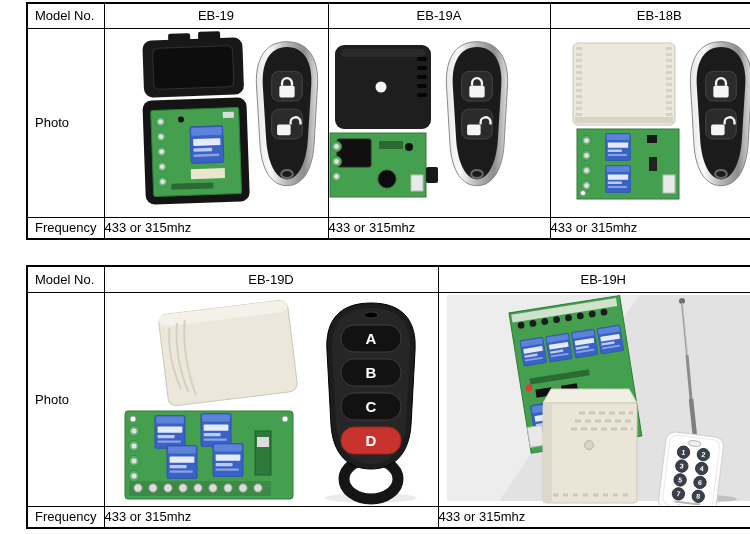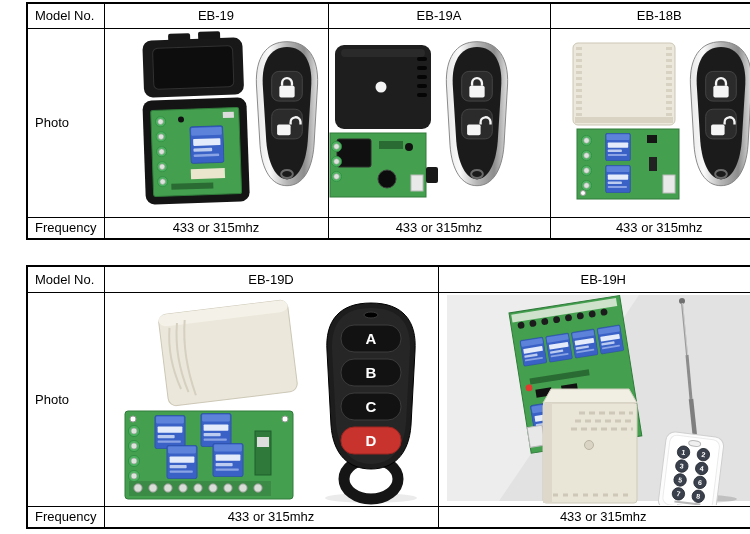--- a/index.html
+++ b/index.html
@@ -10,21 +10,21 @@
   .page{position:relative;width:750px;height:534px;overflow:hidden;background:#fff;margin-left:24px;}
   table.spec{
     position:absolute;left:2px;border-collapse:collapse;table-layout:fixed;
     border:2px solid #000;width:742px;
   }
   #t1{top:2px;}
   #t2{top:265px;}
   td{border:1px solid #000;padding:0;font-size:13px;overflow:hidden;}
   .rowlabel{padding-left:7px;text-align:left;vertical-align:middle;}
   .model-cell{text-align:center;vertical-align:middle;}
-  .freq-cell{text-align:center;vertical-align:middle;}
+  .freq-cell{vertical-align:middle;}
   .photo-cell{vertical-align:middle;background:#fff;}
   .photo-cell svg{display:block;margin:0 auto;}
   #t1 tr.hdr{height:25px;}
   #t1 tr.photo{height:189px;}
   #t1 tr.freq{height:22px;}
   #t2 tr.hdr{height:26px;}
   #t2 tr.photo{height:214px;}
   #t2 tr.freq{height:22px;}
   svg text{font-family:"Liberation Sans",sans-serif;}
 </style>

